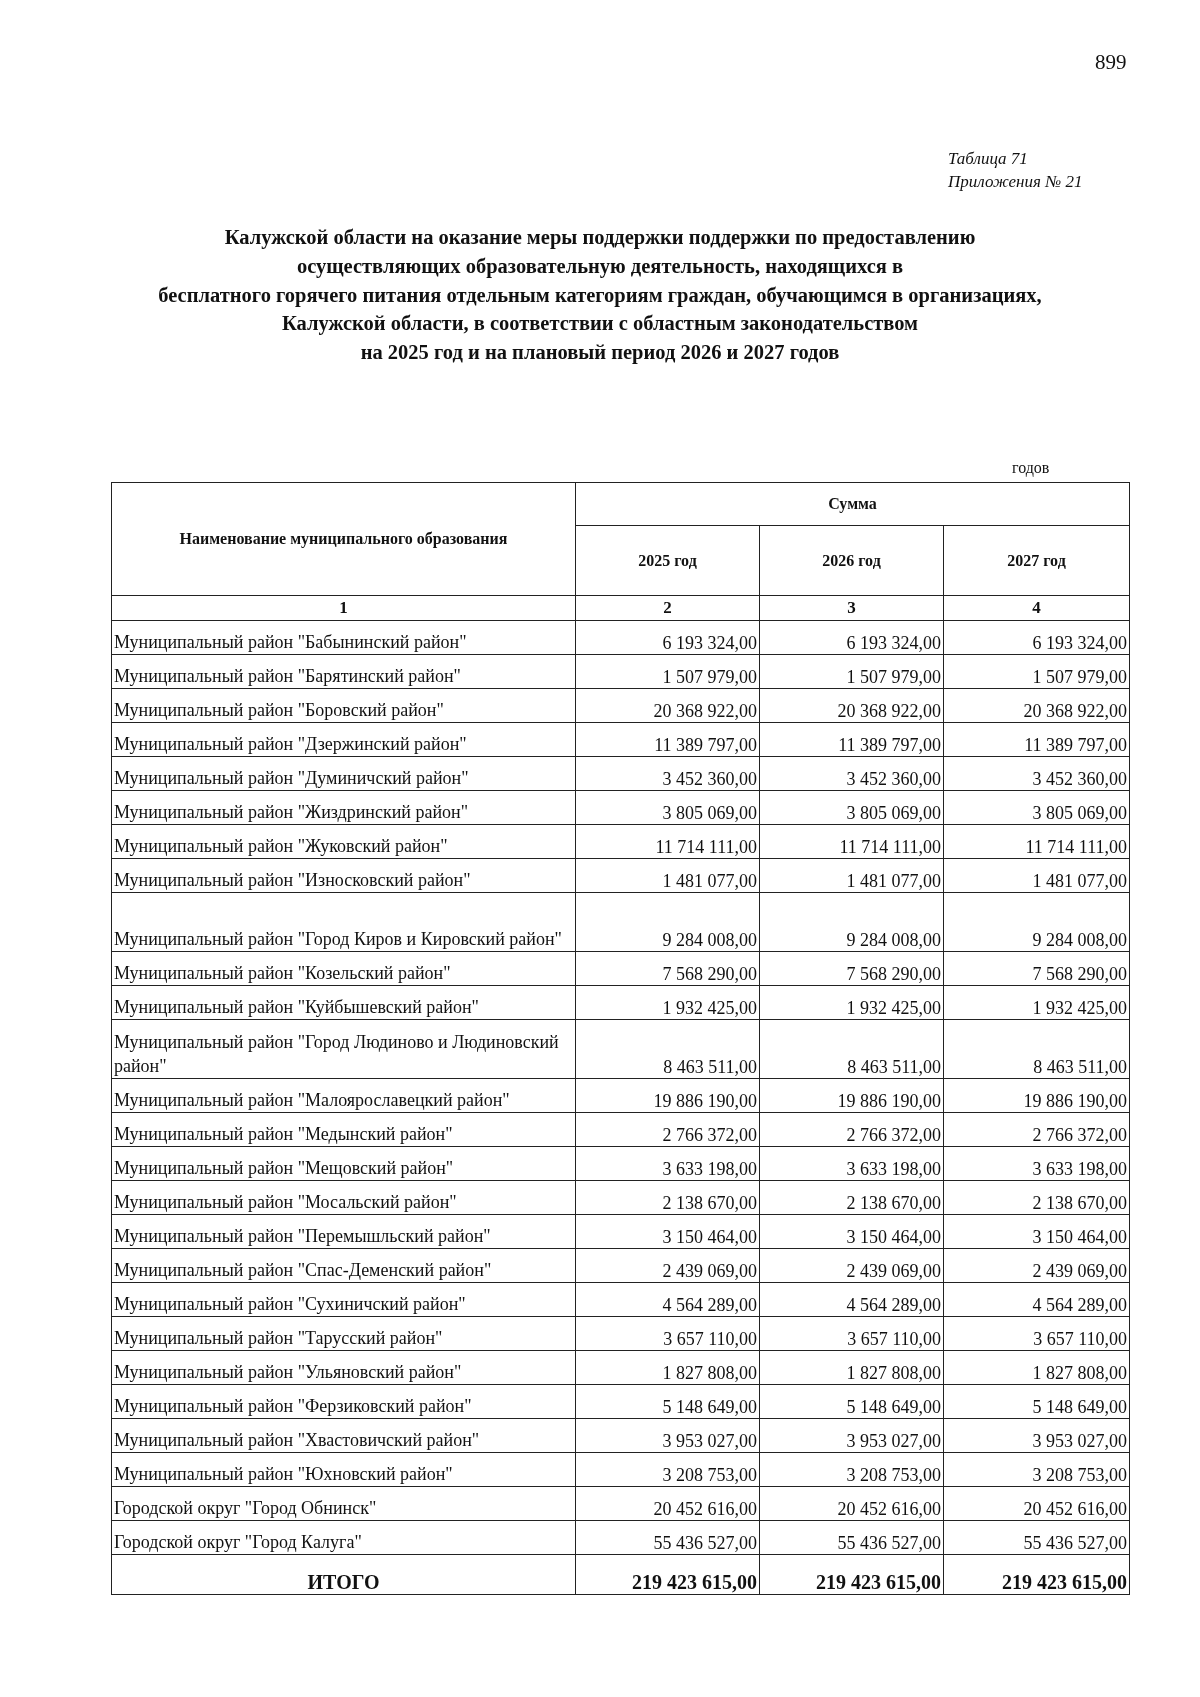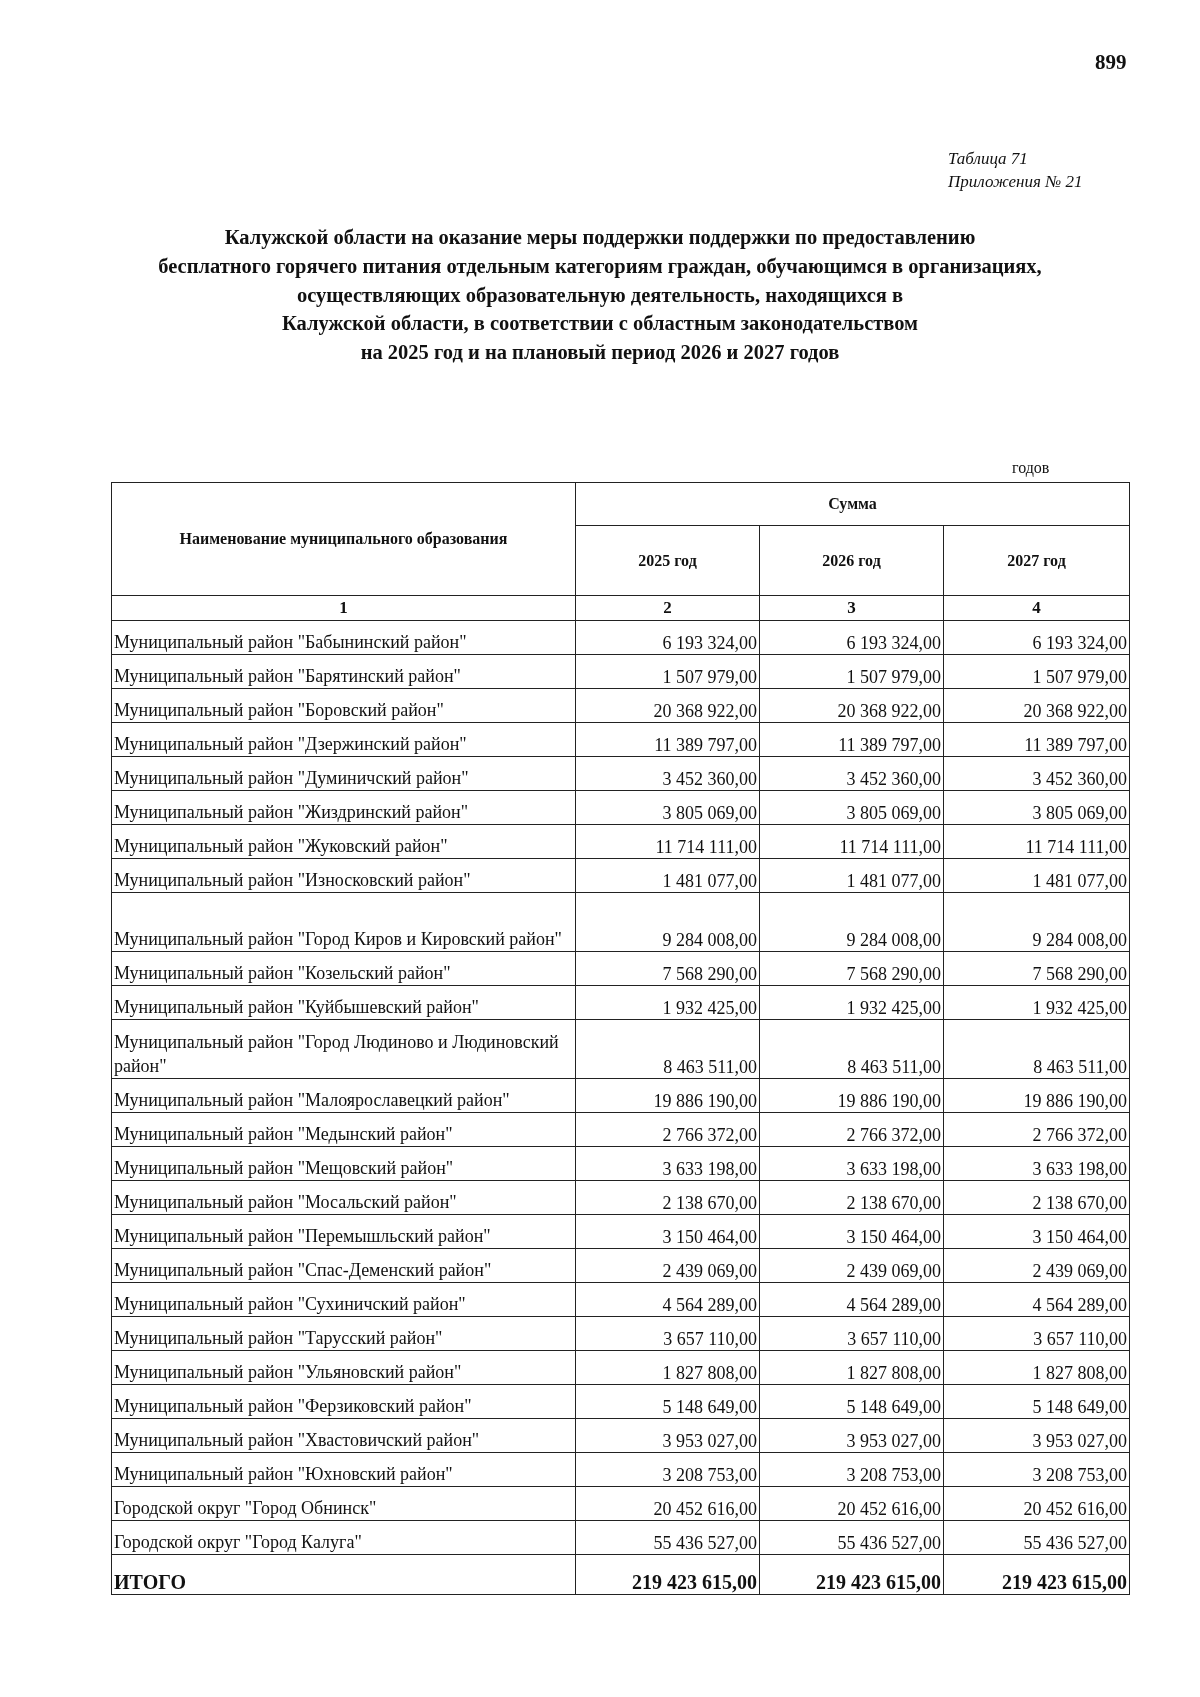--- a/index.html
+++ b/index.html
@@ -1,56 +1,56 @@
 <!DOCTYPE html>
 <html><head>
   <meta charset="utf-8">
   <style>
     html, body { margin: 0; padding: 0; background: #ffffff; }
     body {
       width: 1200px; height: 1697px; position: relative; overflow: hidden;
       font-family: "Liberation Serif", "DejaVu Serif", serif; color: #111;
     }
-    .page-number { position: absolute; top: 50px; left: 1095px; font-size: 21px; font-weight: bold; }
+    .page-number { position: absolute; top: 50px; left: 1095px; font-size: 21px; }
     .table-ref { position: absolute; top: 147px; left: 948px; font-size: 17px; line-height: 23px; font-style: italic; }
     .title {
       position: absolute; top: 223px; left: 100px; width: 1000px;
       text-align: center; font-weight: bold; font-size: 20.5px; line-height: 28.8px;
     }
     .units { position: absolute; top: 459px; left: 1012px; font-size: 16px; }
     table.data {
       position: absolute; top: 482px; left: 111px; width: 1018px;
       border-collapse: collapse; font-size: 18px; table-layout: fixed;
     }
     table.data td, table.data th { border: 1.6px solid #222; padding: 0 2px; }
     th { font-weight: bold; font-size: 16px; }
     .col1 { width: 464px; } .col2 { width: 184px; } .col3 { width: 184px; } .col4 { width: 186px; }
     .h-top { height: 42px; margin-top: 32px; } .h-sub { height: 69px; }
     .idx td { height: 24px; text-align: center; font-weight: bold; font-size: 17px; padding-top: 0; }
     .row td { height: 33px; vertical-align: bottom; padding-bottom: 2px; }
     .row.tall td { height: 58px; }
     .row td.name { text-align: left; line-height: 24px; }
     .row td.num { text-align: right; }
-    .total td { height: 39px; font-weight: bold; font-size: 20px; vertical-align: bottom; padding-bottom: 2px; }
+    .total td { height: 39px; font-weight: bold; font-size: 20px; vertical-align: bottom; padding-bottom: 2px; text-align: center; }
     .total td.num { text-align: right; }
   </style>
 </head>
 <body>
 
 <div class="page-number">899</div>
 
 <div class="table-ref">
   <div>Таблица 71</div>
   <div>Приложения № 21</div>
 </div>
 
 <div class="title">
   <div>Калужской области на оказание меры поддержки поддержки по предоставлению</div>
+  <div>осуществляющих образовательную деятельность, находящихся в</div>
   <div>бесплатного горячего питания отдельным категориям граждан, обучающимся в организациях,</div>
-  <div>осуществляющих образовательную деятельность, находящихся в</div>
   <div>Калужской области, в соответствии с областным законодательством</div>
   <div>на 2025 год и на плановый период 2026 и 2027 годов</div>
 </div>
 
 <div class="units">годов</div>
 
 <table class="data">
   <colgroup>
     <col class="col1">
       <col class="col2">

